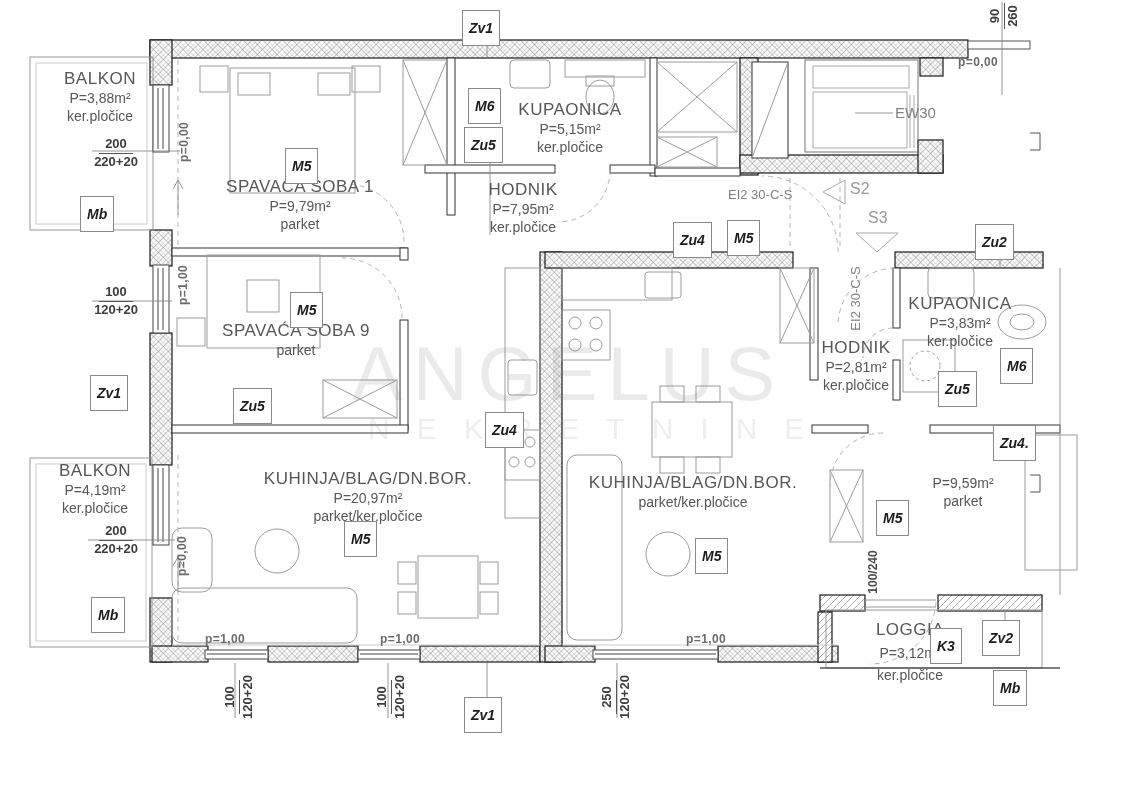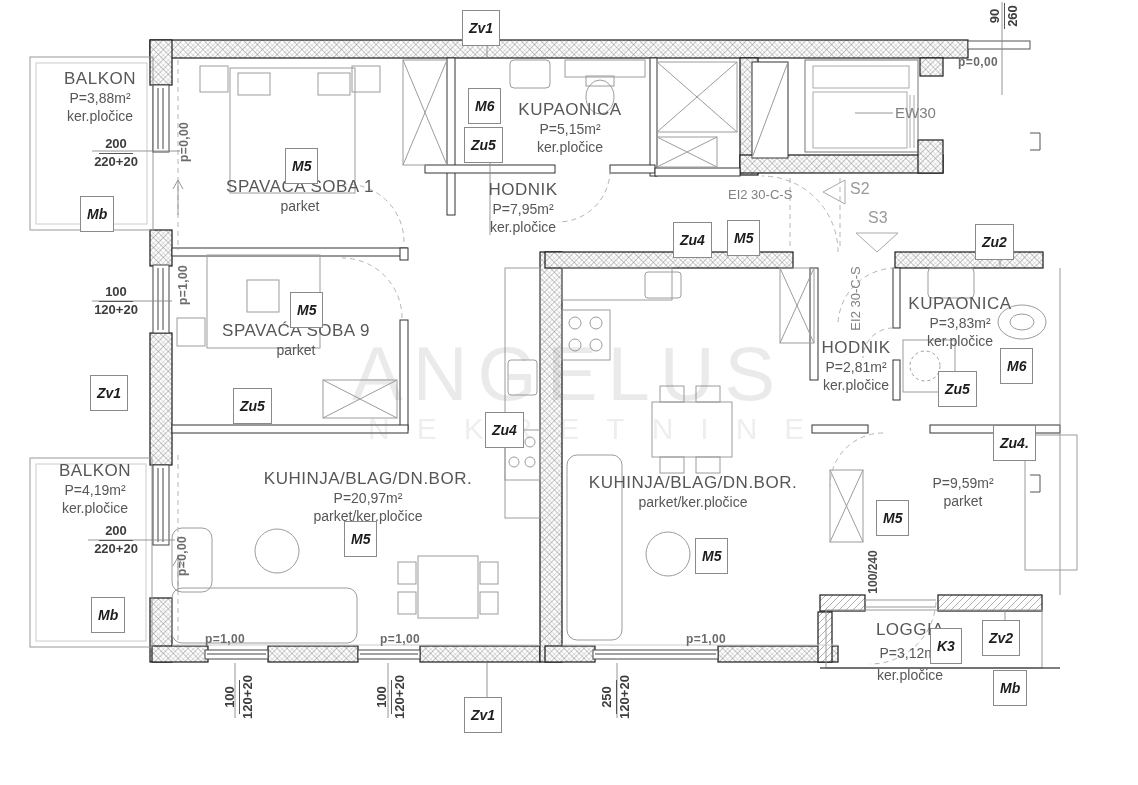--- a/index.html
+++ b/index.html
@@ -241,20 +241,21 @@
 <div class="wm1">ANGELUS</div>
 <div class="wm2">NEKRETNINE</div>
 
 <div class="lbl" style="left:30px;top:68px;width:140px">
   <div class="rn">BALKON</div>
   <div class="ra">P=3,88m²</div>
   <div class="rf">ker.pločice</div>
 </div>
 <div class="lbl" style="left:210px;top:176px;width:180px">
   <div class="rn">SPAVAĆA SOBA 1</div>
+  <div class="ra">P=9,79m²</div>
   <div class="rf">parket</div>
 </div>
 <div class="lbl" style="left:490px;top:99px;width:160px">
   <div class="rn">KUPAONICA</div>
   <div class="ra">P=5,15m²</div>
   <div class="rf">ker.pločice</div>
 </div>
 <div class="lbl" style="left:443px;top:179px;width:160px">
   <div class="rn">HODNIK</div>
   <div class="ra">P=7,95m²</div>

